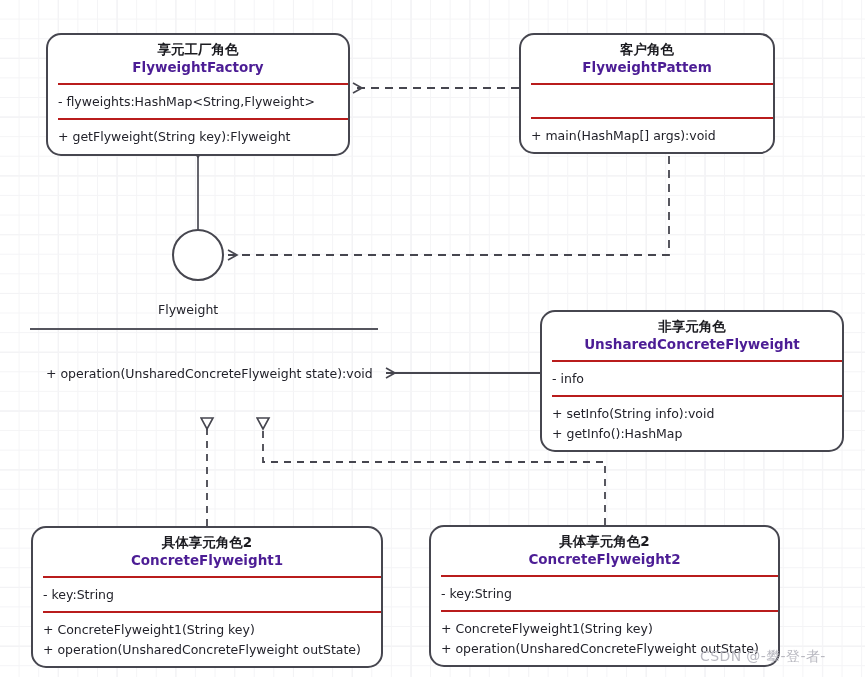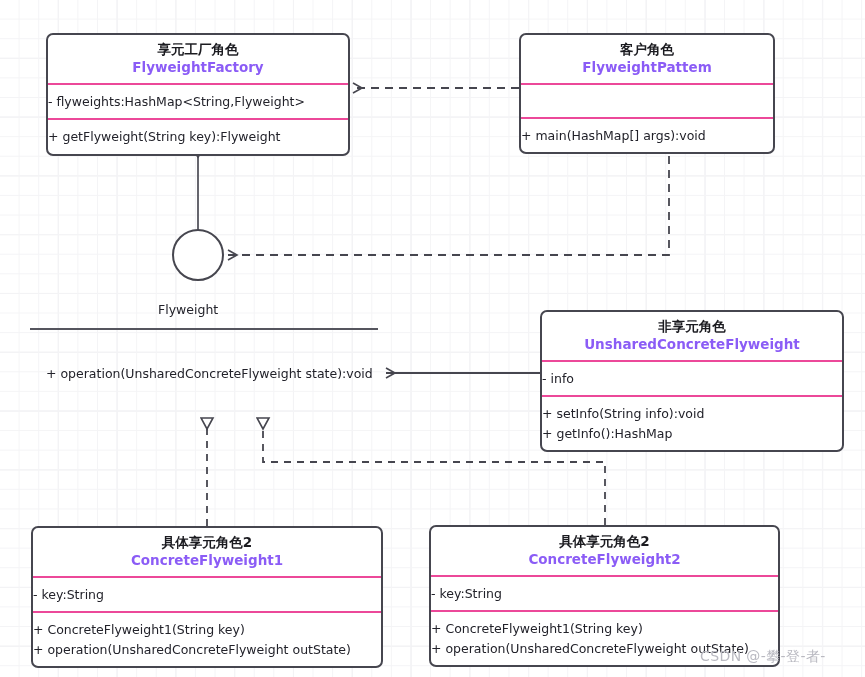--- a/index.html
+++ b/index.html
@@ -26,48 +26,49 @@
     position: absolute;
     left: 0; top: 0;
     width: 865px;
     height: 677px;
     overflow: visible;
   }
   .uml-box {
     position: absolute;
     box-sizing: border-box;
     border: 2px solid #46464f;
-    border-radius: 7px;
+    border-radius: 15px;
     background: #ffffff;
     display: flex;
     flex-direction: column;
   }
   .uml-header {
     text-align: center;
     padding: 6px 6px 7px 6px;
     line-height: 1.3;
   }
   .uml-header .cn {
     display: block;
     font-size: 13.5px;
     font-weight: bold;
     color: #1b1b20;
   }
   .uml-header .en {
     display: block;
     font-size: 13.5px;
     font-weight: bold;
-    color: #8b5cf6;
+    color: #4c1d95;
   }
   .uml-compartment {
-    border-top: 2px solid #ec4899;
+    border-top: 2px solid #b91c1c;
     padding: 7px 8px 7px 0;
     font-size: 12.5px;
     color: #22222a;
     line-height: 1.55;
+    margin-left: 10px;
   }
   .uml-compartment.empty {
     min-height: 16px;
     padding-top: 8px;
     padding-bottom: 8px;
   }
   .member {
     white-space: nowrap;
   }
   

